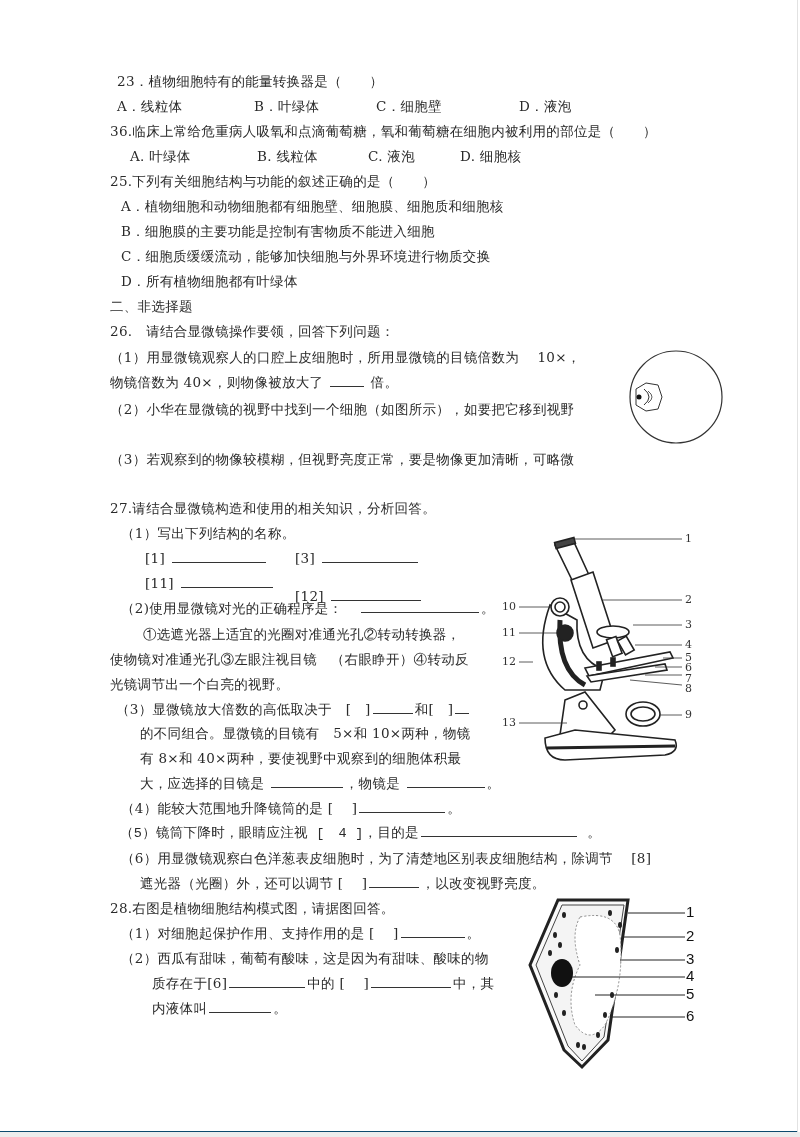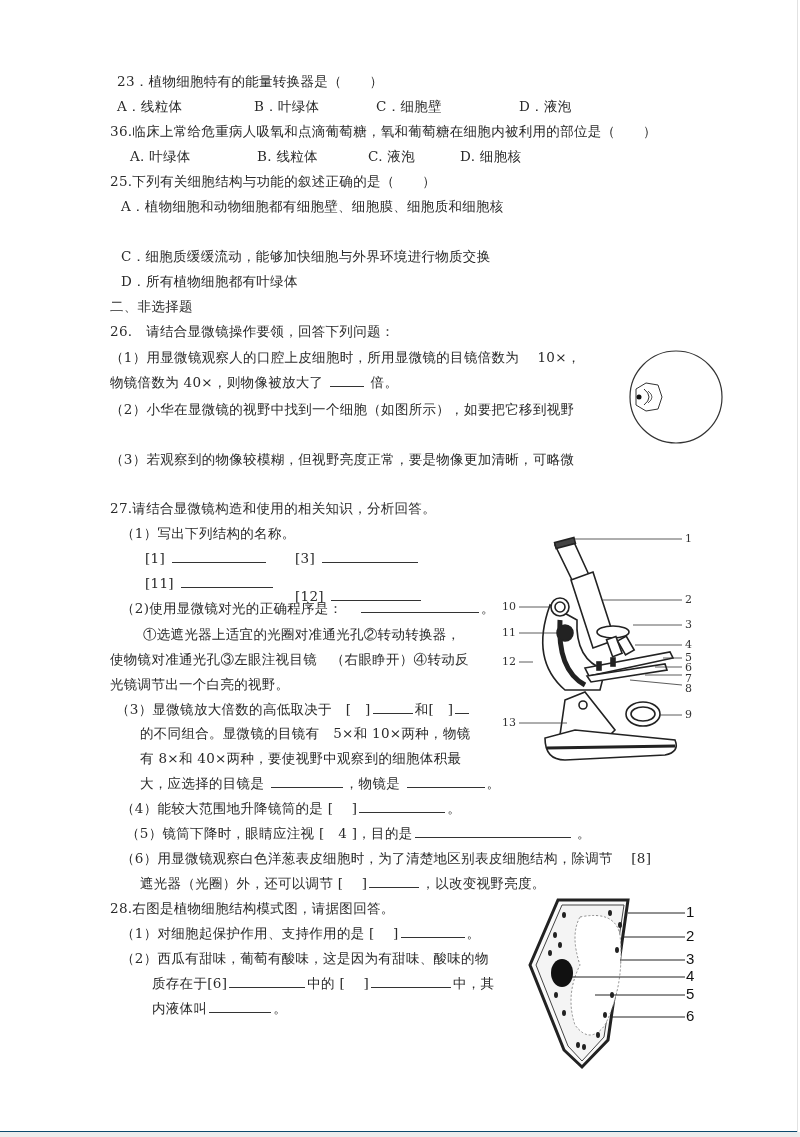--- a/index.html
+++ b/index.html
@@ -35,20 +35,21 @@
   <div class="line" style="left:110px;top:122px;">36.临床上常给危重病人吸氧和点滴葡萄糖，氧和葡萄糖在细胞内被利用的部位是（　　）</div>
   <div class="line" style="left:130px;top:147px;">
     <span class="opt" style="position:absolute;left:0;">A. 叶绿体</span>
     <span class="opt" style="position:absolute;left:127px;">B. 线粒体</span>
     <span class="opt" style="position:absolute;left:238px;">C. 液泡</span>
     <span class="opt" style="position:absolute;left:330px;">D. 细胞核</span>
   </div>
 
   <div class="line" style="left:110px;top:172px;">25.下列有关细胞结构与功能的叙述正确的是（　　）</div>
   <div class="line" style="left:121px;top:197px;">A．植物细胞和动物细胞都有细胞壁、细胞膜、细胞质和细胞核</div>
+  <div class="line" style="left:121px;top:222px;">B．细胞膜的主要功能是控制有害物质不能进入细胞</div>
   <div class="line" style="left:121px;top:247px;">C．细胞质缓缓流动，能够加快细胞与外界环境进行物质交换</div>
   <div class="line" style="left:121px;top:272px;">D．所有植物细胞都有叶绿体</div>
 
   <div class="line" style="left:110px;top:297px;">二、非选择题</div>
 
   <div class="line" style="left:110px;top:322px;">26.　请结合显微镜操作要领，回答下列问题：</div>
   <div class="line" style="left:110px;top:348px;">（1）用显微镜观察人的口腔上皮细胞时，所用显微镜的目镜倍数为　 10×，</div>
   <div class="line" style="left:110px;top:373px;">
     <span>物镜倍数为 40×，则物像被放大了</span>
     <span class="blank" style="width:34px;"></span>
@@ -99,21 +100,21 @@
   <div class="line" style="left:140px;top:724px;">的不同组合。显微镜的目镜有　5×和 10×两种，物镜</div>
   <div class="line" style="left:140px;top:749px;">有 8×和 40×两种，要使视野中观察到的细胞体积最</div>
   <div class="line" style="left:140px;top:774px;">
     <span>大，应选择的目镜是</span>
     <span class="blank" style="width:72px;"></span><span>，物镜是</span>
     <span class="blank" style="width:78px;"></span><span>。</span>
   </div>
   <div class="line" style="left:121px;top:799px;">
     <span>（4）能较大范围地升降镜筒的是 [　 ]</span><span class="blank" style="width:86px;"></span><span>。</span>
   </div>
-  <div class="line" style="left:126px;top:824px;">
+  <div class="line" style="left:120px;top:824px;font-family:Liberation Mono, monospace;">
     <span>（5）镜筒下降时，眼睛应注视 [　4 ]，目的是</span><span class="blank" style="width:156px;"></span>&nbsp;<span>。</span>
   </div>
   <div class="line" style="left:121px;top:849px;">（6）用显微镜观察白色洋葱表皮细胞时，为了清楚地区别表皮细胞结构，除调节　 [8]</div>
   <div class="line" style="left:140px;top:874px;">
     <span>遮光器（光圈）外，还可以调节 [　 ]</span><span class="blank" style="width:50px;"></span><span>，以改变视野亮度。</span>
   </div>
 
   <div class="figure" style="left:505px;top:520px;width:200px;height:245px;">
     <svg width="200" height="245" viewBox="0 0 200 245">
       <g stroke="#222" fill="none" stroke-width="1.6">

